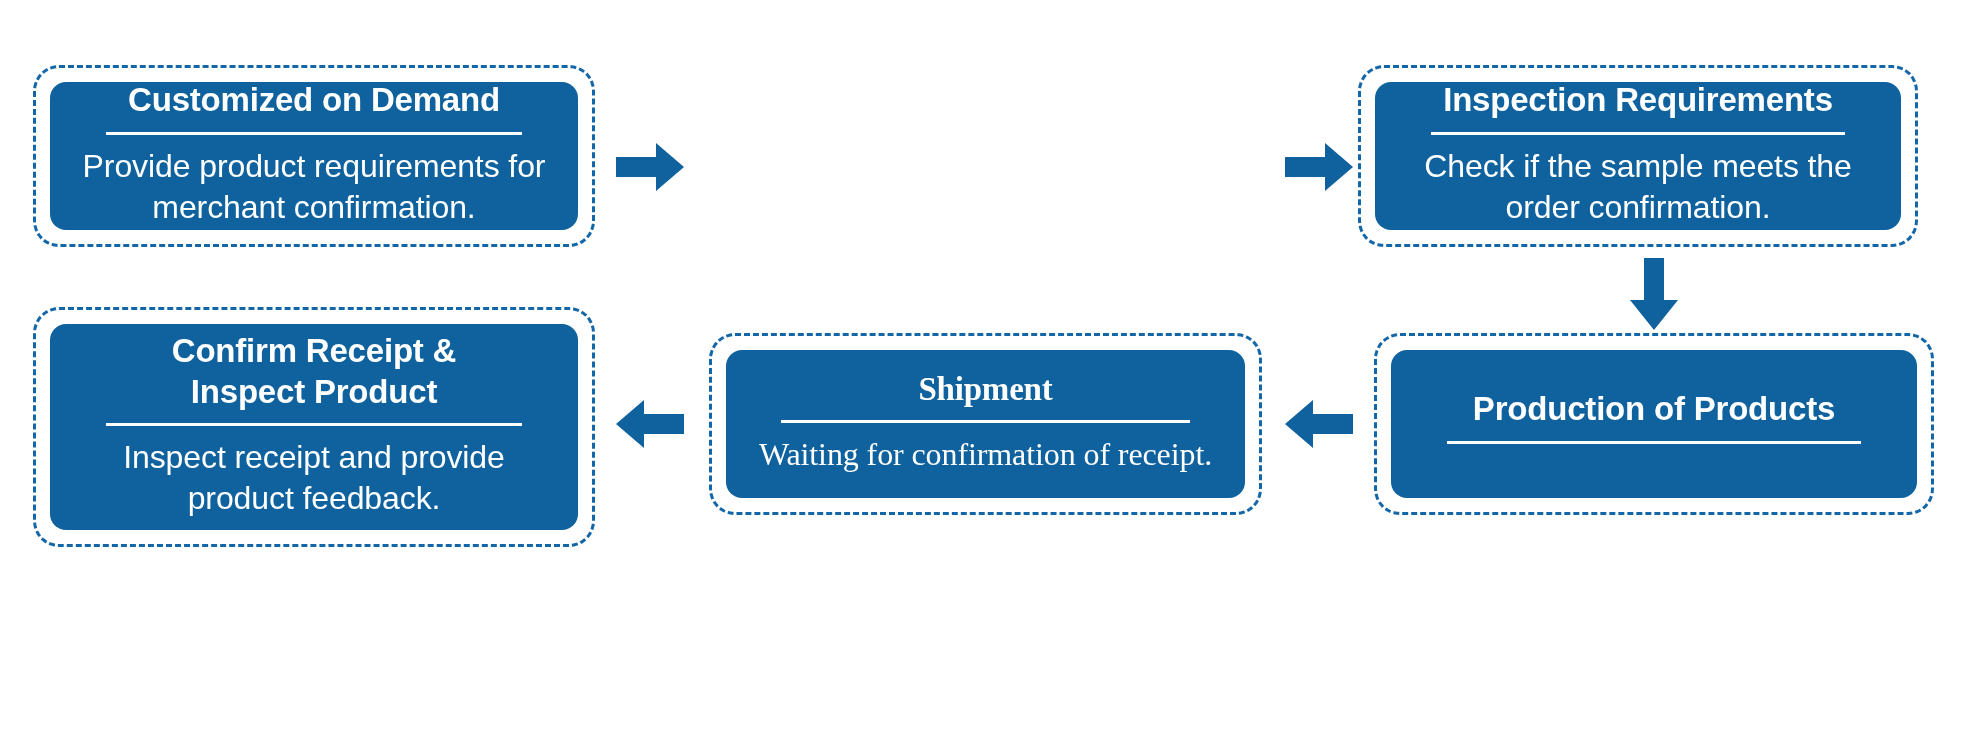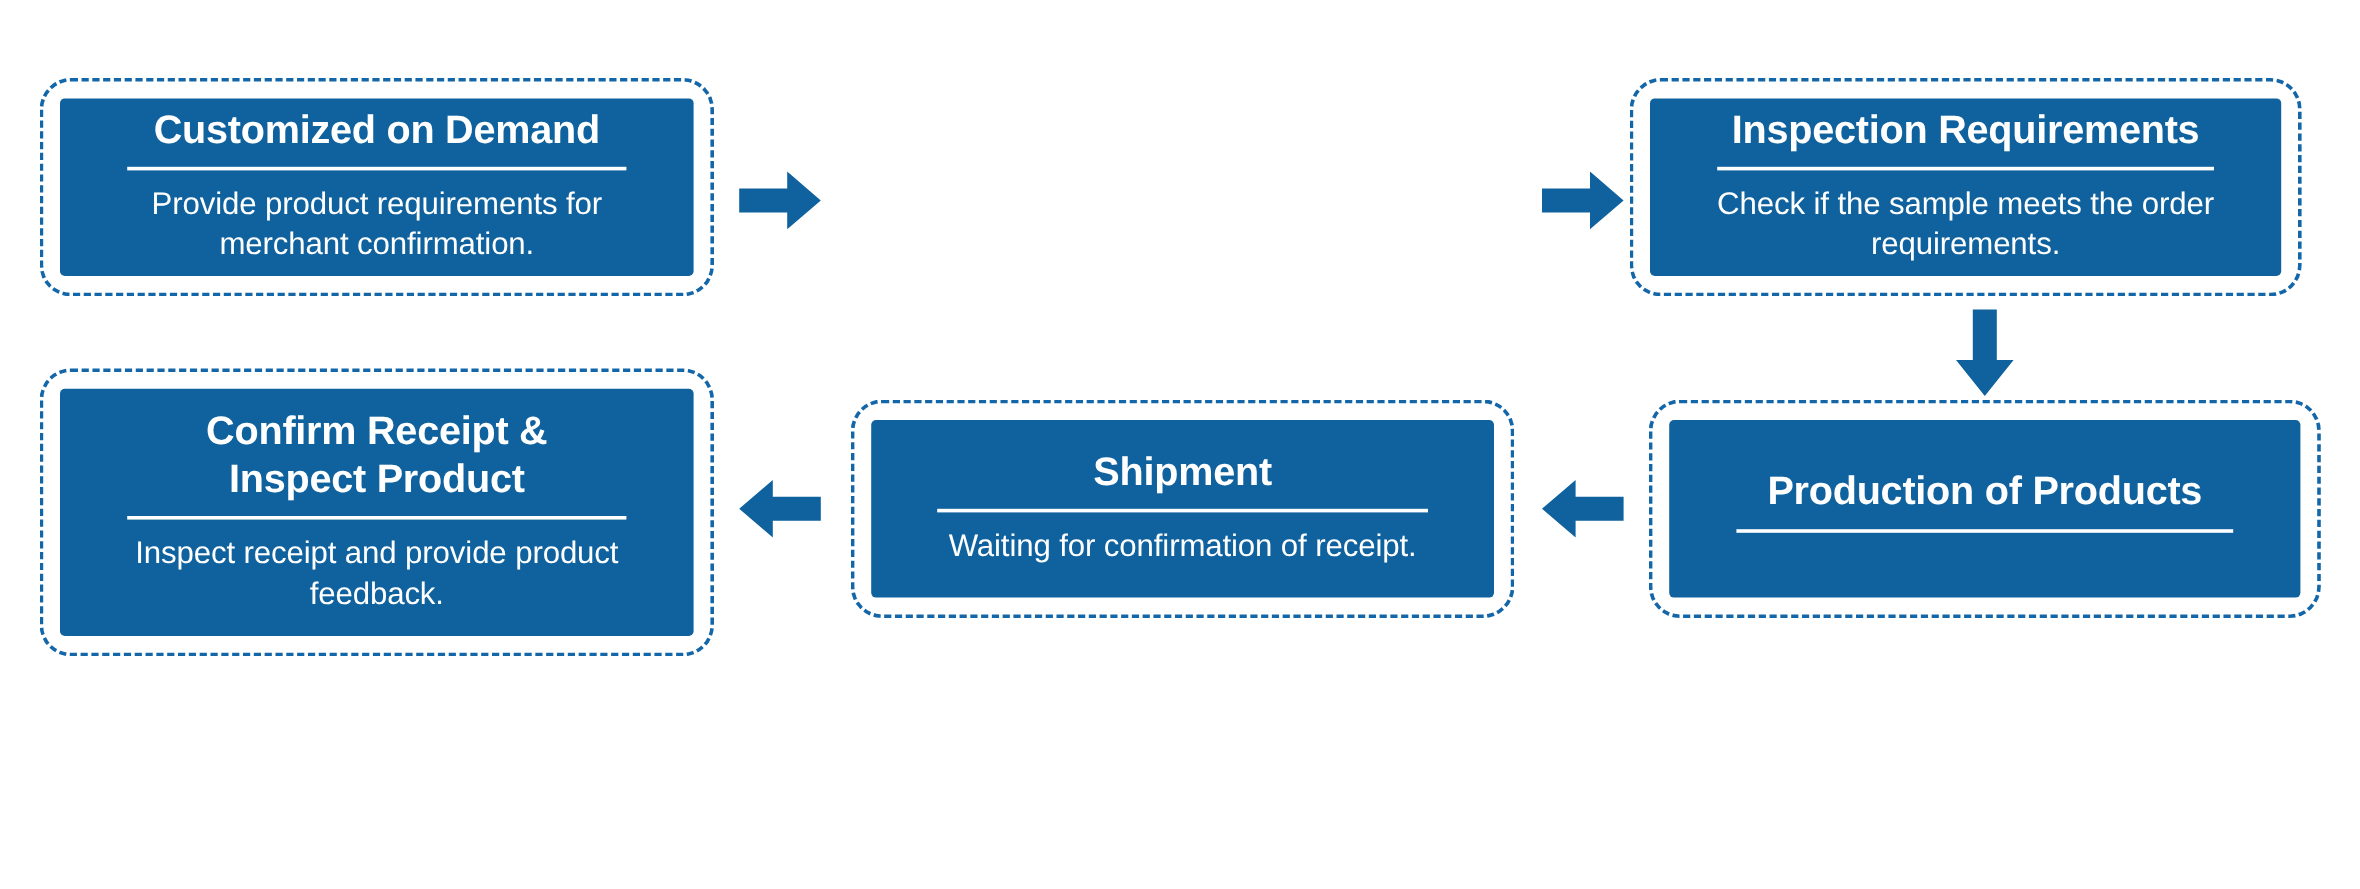--- a/index.html
+++ b/index.html
@@ -30,21 +30,21 @@
     background: transparent;
   }
   .card-inner {
     position: absolute;
     left: 14px;
     top: 14px;
     right: 14px;
     bottom: 14px;
     box-sizing: border-box;
     background: #0f629e;
-    border-radius: 4px;
+    border-radius: 16px;
     display: flex;
     flex-direction: column;
     align-items: center;
     justify-content: center;
     padding: 10px 22px 14px 22px;
   }
   .card-title {
     color: #ffffff;
     font-weight: bold;
     font-size: 33px;
@@ -56,21 +56,21 @@
   .card-rule {
     width: 86%;
     height: 3px;
     background: #ffffff;
     margin: 11px 0 11px 0;
     flex: none;
   }
   .card-body {
     color: #ffffff;
     font-weight: normal;
-    font-size: 26px;
+    font-size: 32px;
     line-height: 1.28;
     text-align: center;
     letter-spacing: -0.1px;
   }
 
   
   .arrow {
     position: absolute;
     display: block;
   }
@@ -99,21 +99,21 @@
   <div class="arrow" style="left:1283px; top:141px; width:72px; height:52px;">
     <svg width="72" height="52" viewBox="0 0 72 52" aria-hidden="true">
       <path d="M2 16 H42 V2 L70 26 L42 50 V36 H2 Z" fill="#0f629e"></path>
     </svg>
   </div>
 
   <div class="card" style="left:1358px; top:65px; width:560px; height:182px;">
     <div class="card-inner">
       <div class="card-title">Inspection Requirements</div>
       <div class="card-rule"></div>
-      <div class="card-body">Check if the sample meets the order requirements.</div>
+      <div class="card-body">Check if the sample meets the order confirmation.</div>
     </div>
   </div>
 
   <div class="arrow" style="left:1628px; top:256px; width:52px; height:76px;">
     <svg width="52" height="76" viewBox="0 0 52 76" aria-hidden="true">
       <path d="M16 2 H36 V44 H50 L26 74 L2 44 H16 Z" fill="#0f629e"></path>
     </svg>
   </div>
 
   <div class="card" style="left:1374px; top:333px; width:560px; height:182px;">
@@ -122,21 +122,21 @@
       <div class="card-rule"></div>
     </div>
   </div>
 
   <div class="arrow" style="left:1283px; top:398px; width:72px; height:52px;">
     <svg width="72" height="52" viewBox="0 0 72 52" aria-hidden="true">
       <path d="M70 16 H30 V2 L2 26 L30 50 V36 H70 Z" fill="#0f629e"></path>
     </svg>
   </div>
 
-  <div class="card" style="left:709px; top:333px; width:553px; height:182px;">
+  <div class="card" style="left:709px; top:333px; width:553px; height:182px;font-family:Liberation Serif, serif;">
     <div class="card-inner">
       <div class="card-title">Shipment</div>
       <div class="card-rule"></div>
       <div class="card-body">Waiting for confirmation of receipt.</div>
     </div>
   </div>
 
   <div class="arrow" style="left:614px; top:398px; width:72px; height:52px;">
     <svg width="72" height="52" viewBox="0 0 72 52" aria-hidden="true">
       <path d="M70 16 H30 V2 L2 26 L30 50 V36 H70 Z" fill="#0f629e"></path>

